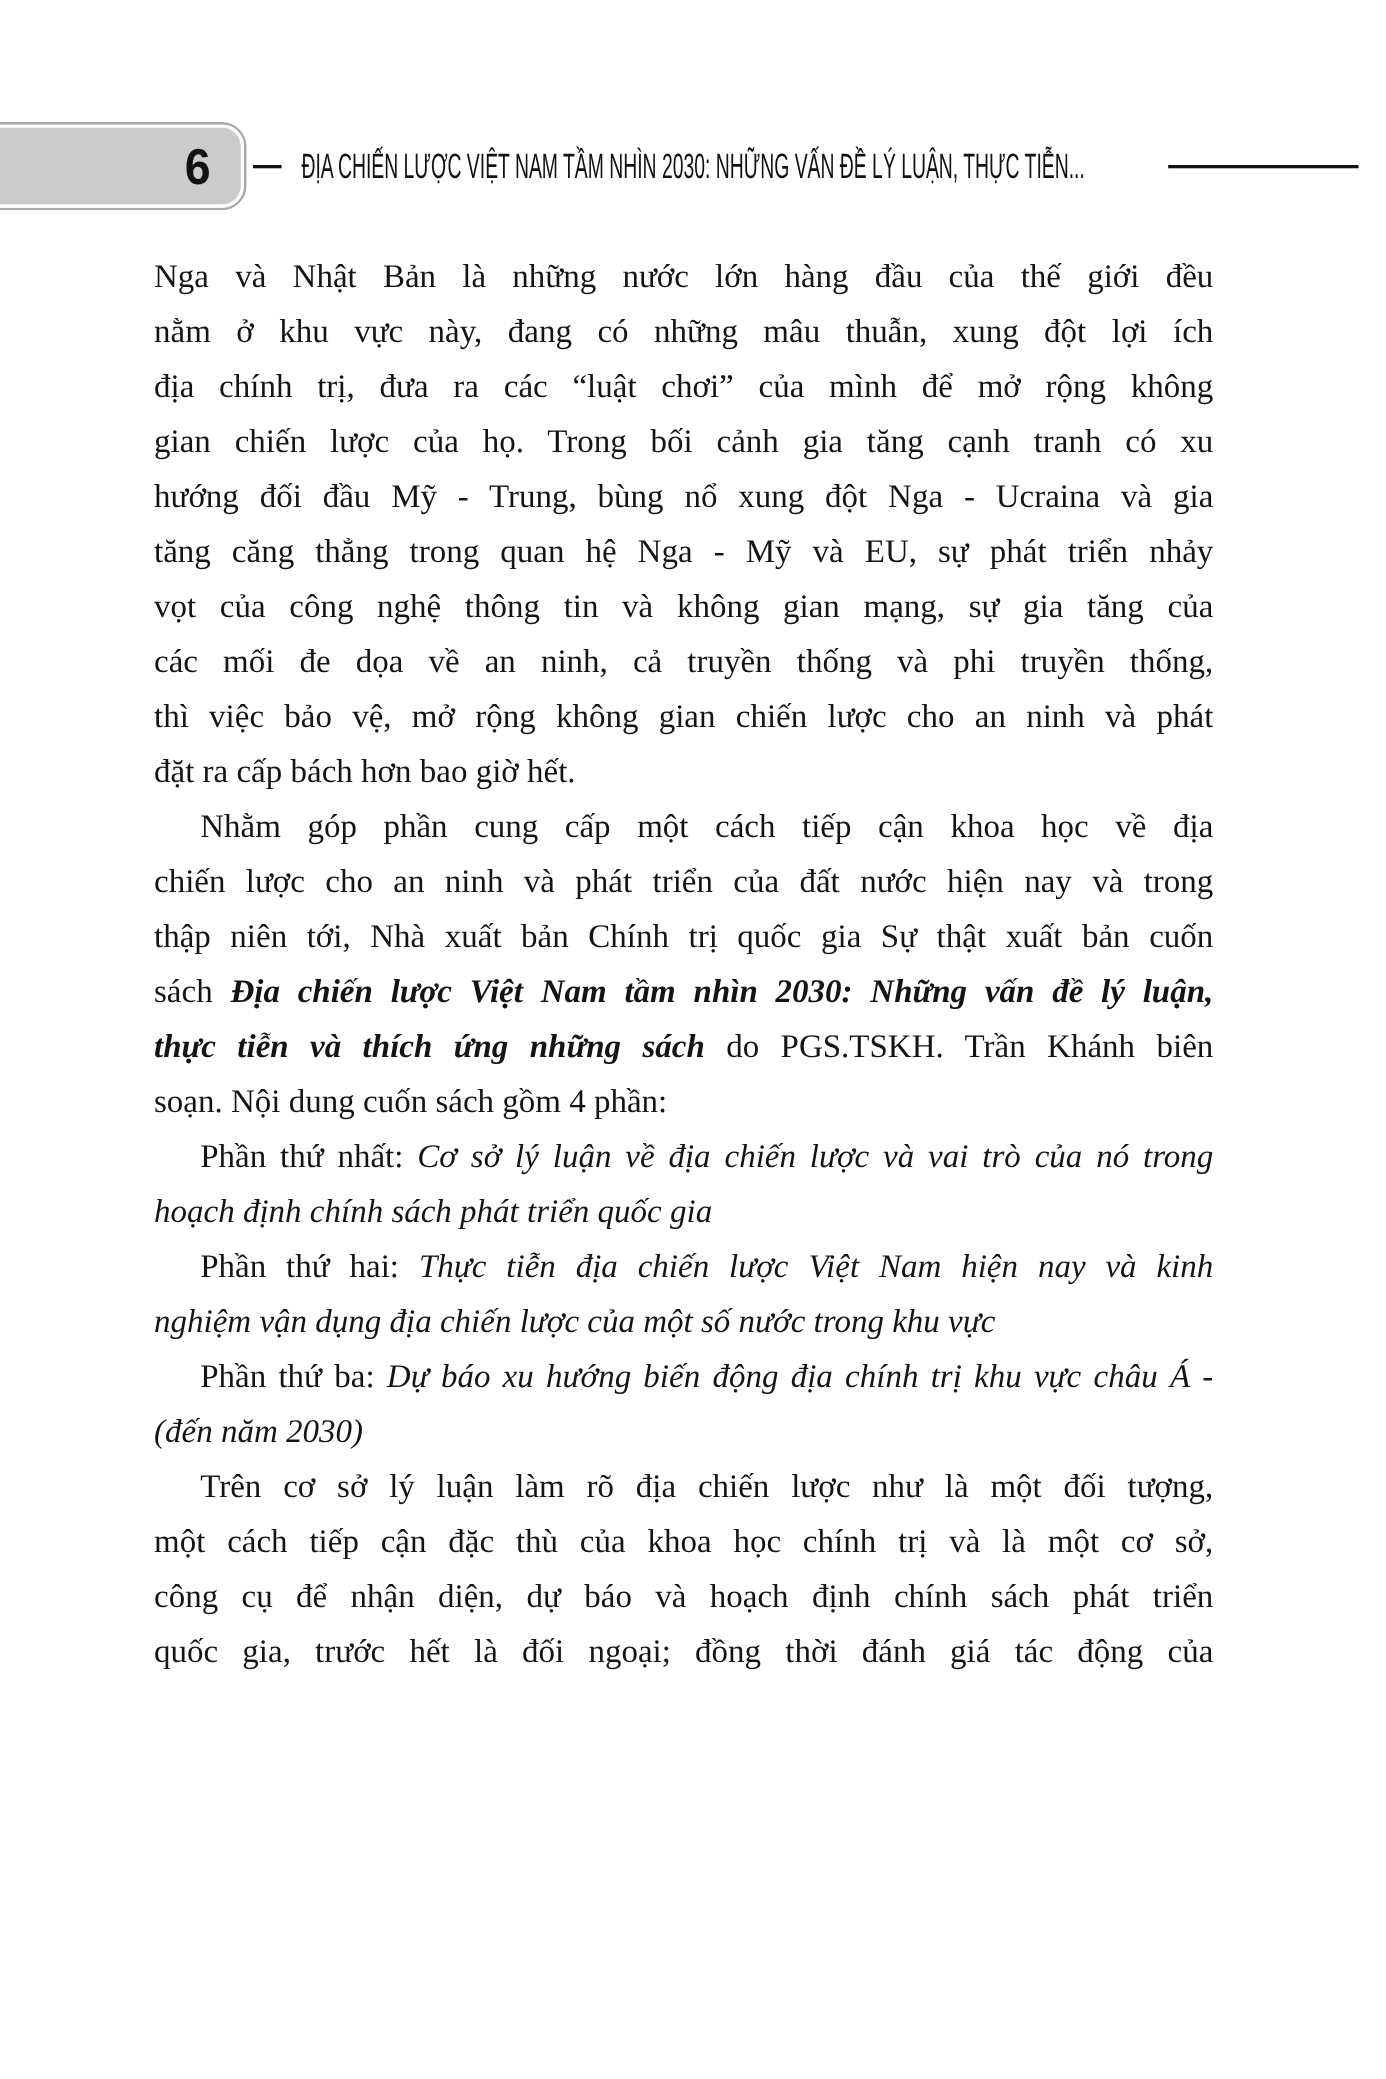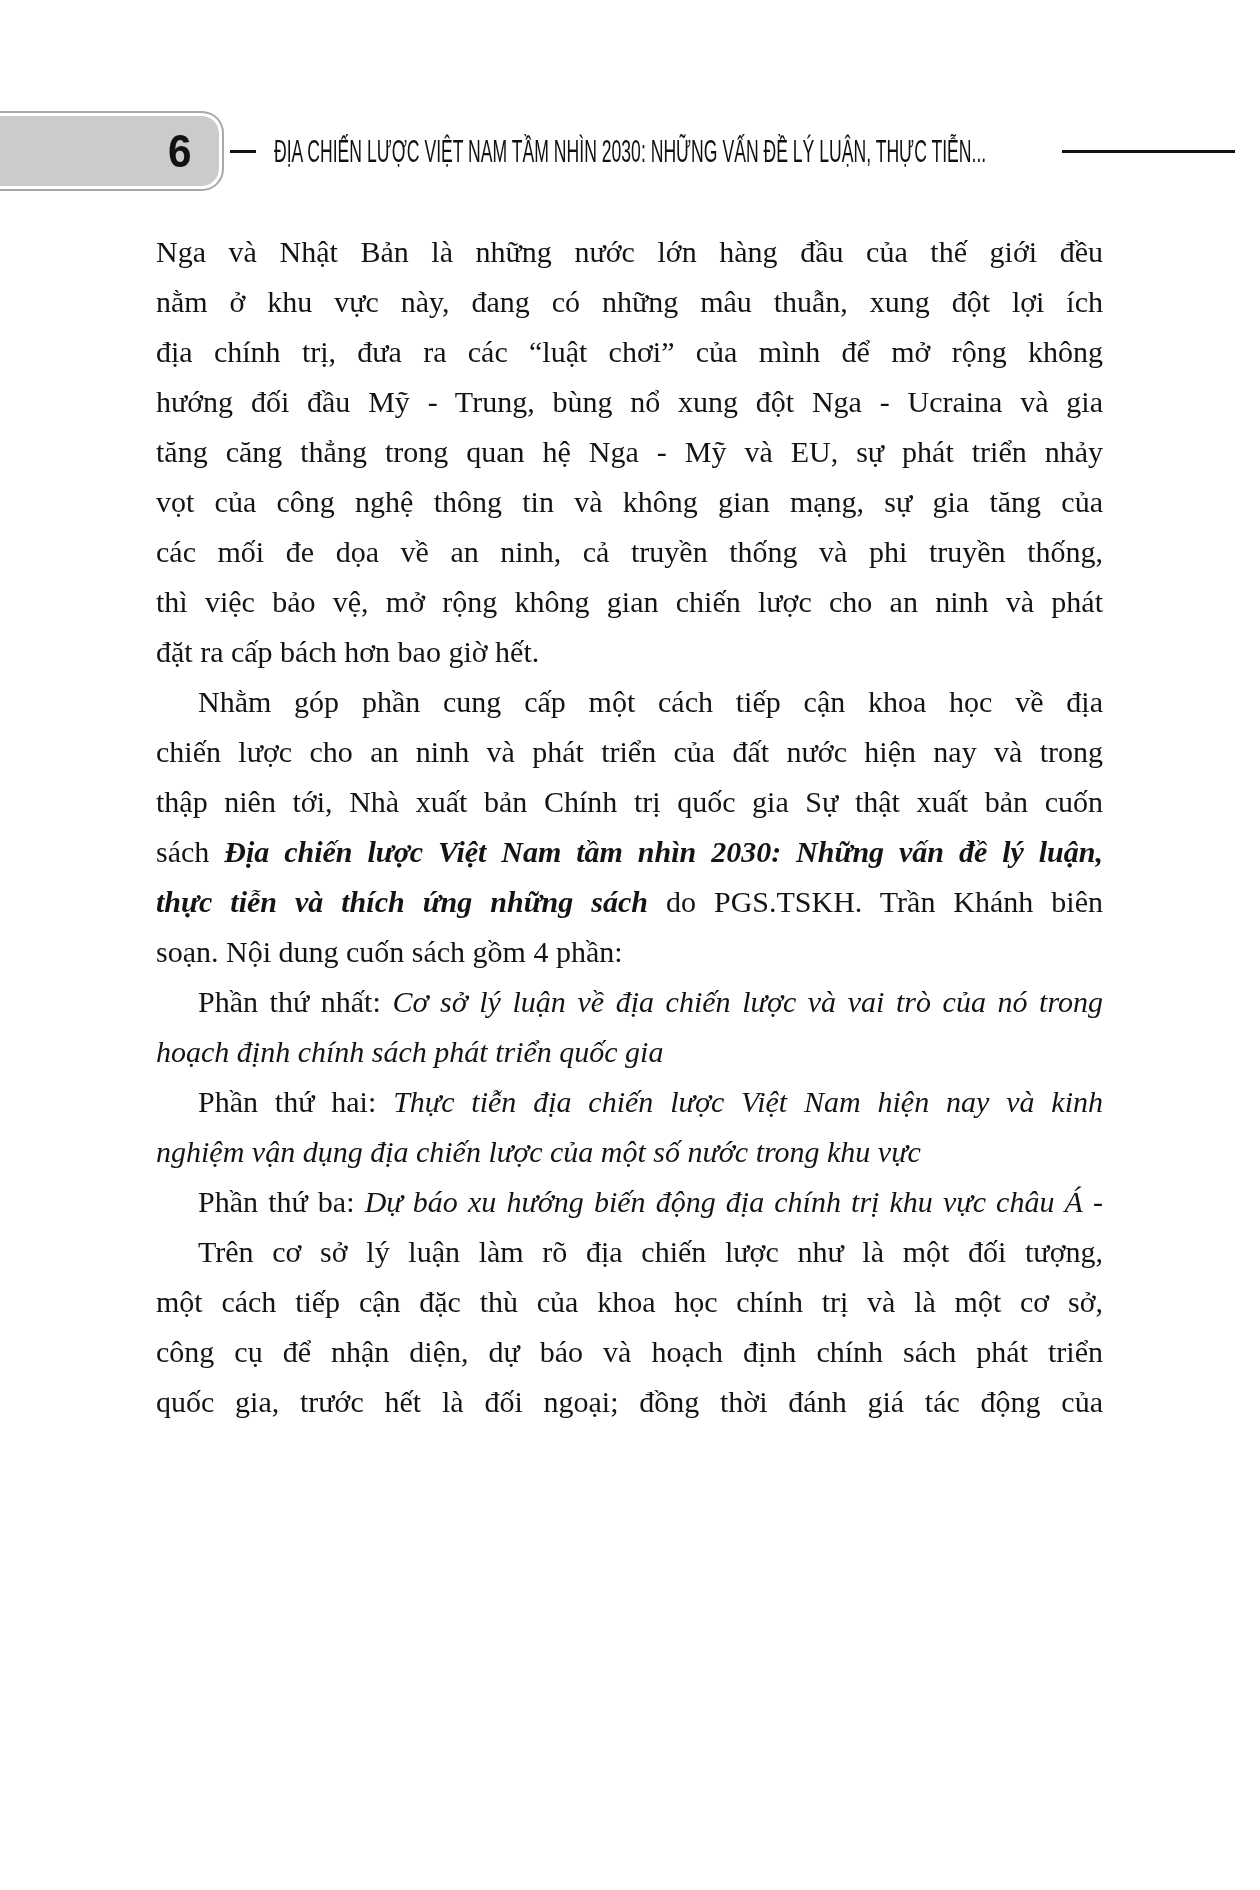--- a/index.html
+++ b/index.html
@@ -39,21 +39,21 @@
     letter-spacing:0px;white-space:nowrap;
     transform:scaleX(0.55);transform-origin:left center;
   }
   .hrule{flex:1 1 auto;height:3px;background:#111;margin-left:10px;}
   
   .body-text{
     position:absolute;left:140px;top:227px;width:963px;
     font-size:30px;
   }
   .line{
-    height:50px;line-height:50px;overflow:hidden;margin-left:16px;
+    height:50px;line-height:50px;overflow:hidden;
   }
   .line.justify{text-align:justify;text-align-last:justify;}
   .line.left{text-align:left;text-align-last:left;}
   .line.indent{text-indent:42px;}
   .seg-n{font-style:normal;font-weight:normal;}
   .seg-i{font-style:italic;font-weight:normal;}
   .seg-bi{font-style:italic;font-weight:bold;}
 </style>
 </head>
 <body>
@@ -68,36 +68,38 @@
     <div class="htitle-wrap">
       <span class="htitle">ĐỊA CHIẾN LƯỢC VIỆT NAM TẦM NHÌN 2030: NHỮNG VẤN ĐỀ LÝ LUẬN, THỰC TIỄN...</span>
     </div>
     <div class="hrule"></div>
   </div>
 
   <div class="body-text">
       <div class="line justify"><span class="seg-n">Nga và Nhật Bản là những nước lớn hàng đầu của thế giới đều</span></div>
       <div class="line justify"><span class="seg-n">nằm ở khu vực này, đang có những mâu thuẫn, xung đột lợi ích</span></div>
       <div class="line justify"><span class="seg-n">địa chính trị, đưa ra các “luật chơi” của mình để mở rộng không</span></div>
+      <div class="line justify"><span class="seg-n">gian chiến lược của họ. Trong bối cảnh gia tăng cạnh tranh có xu</span></div>
       <div class="line justify"><span class="seg-n">hướng đối đầu Mỹ - Trung, bùng nổ xung đột Nga - Ucraina và gia</span></div>
       <div class="line justify"><span class="seg-n">tăng căng thẳng trong quan hệ Nga - Mỹ và EU, sự phát triển nhảy</span></div>
       <div class="line justify"><span class="seg-n">vọt của công nghệ thông tin và không gian mạng, sự gia tăng của</span></div>
       <div class="line justify"><span class="seg-n">các mối đe dọa về an ninh, cả truyền thống và phi truyền thống,</span></div>
       <div class="line justify"><span class="seg-n">thì việc bảo vệ, mở rộng không gian chiến lược cho an ninh và phát</span></div>
       <div class="line left"><span class="seg-n">đặt ra cấp bách hơn bao giờ hết.</span></div>
       <div class="line justify indent"><span class="seg-n">Nhằm góp phần cung cấp một cách tiếp cận khoa học về địa</span></div>
       <div class="line justify"><span class="seg-n">chiến lược cho an ninh và phát triển của đất nước hiện nay và trong</span></div>
       <div class="line justify"><span class="seg-n">thập niên tới, Nhà xuất bản Chính trị quốc gia Sự thật xuất bản cuốn</span></div>
       <div class="line justify"><span class="seg-n">sách </span><span class="seg-bi">Địa chiến lược Việt Nam tầm nhìn 2030: Những vấn đề lý luận,</span></div>
       <div class="line justify"><span class="seg-bi">thực tiễn và thích ứng những sách</span><span class="seg-n"> do PGS.TSKH. Trần Khánh biên</span></div>
       <div class="line left"><span class="seg-n">soạn. Nội dung cuốn sách gồm 4 phần:</span></div>
       <div class="line justify indent"><span class="seg-n">Phần thứ nhất: </span><span class="seg-i">Cơ sở lý luận về địa chiến lược và vai trò của nó trong</span></div>
       <div class="line left"><span class="seg-i">hoạch định chính sách phát triển quốc gia</span></div>
       <div class="line justify indent"><span class="seg-n">Phần thứ hai: </span><span class="seg-i">Thực tiễn địa chiến lược Việt Nam hiện nay và kinh</span></div>
       <div class="line left"><span class="seg-i">nghiệm vận dụng địa chiến lược của một số nước trong khu vực</span></div>
       <div class="line justify indent"><span class="seg-n">Phần thứ ba: </span><span class="seg-i">Dự báo xu hướng biến động địa chính trị khu vực châu Á -</span></div>
+      <div class="line left"><span class="seg-i">(đến năm 2030)</span></div>
       <div class="line justify indent"><span class="seg-n">Trên cơ sở lý luận làm rõ địa chiến lược như là một đối tượng,</span></div>
       <div class="line justify"><span class="seg-n">một cách tiếp cận đặc thù của khoa học chính trị và là một cơ sở,</span></div>
       <div class="line justify"><span class="seg-n">công cụ để nhận diện, dự báo và hoạch định chính sách phát triển</span></div>
       <div class="line justify"><span class="seg-n">quốc gia, trước hết là đối ngoại; đồng thời đánh giá tác động của</span></div>
     </div>
 
 </div>
 
 </body></html>

